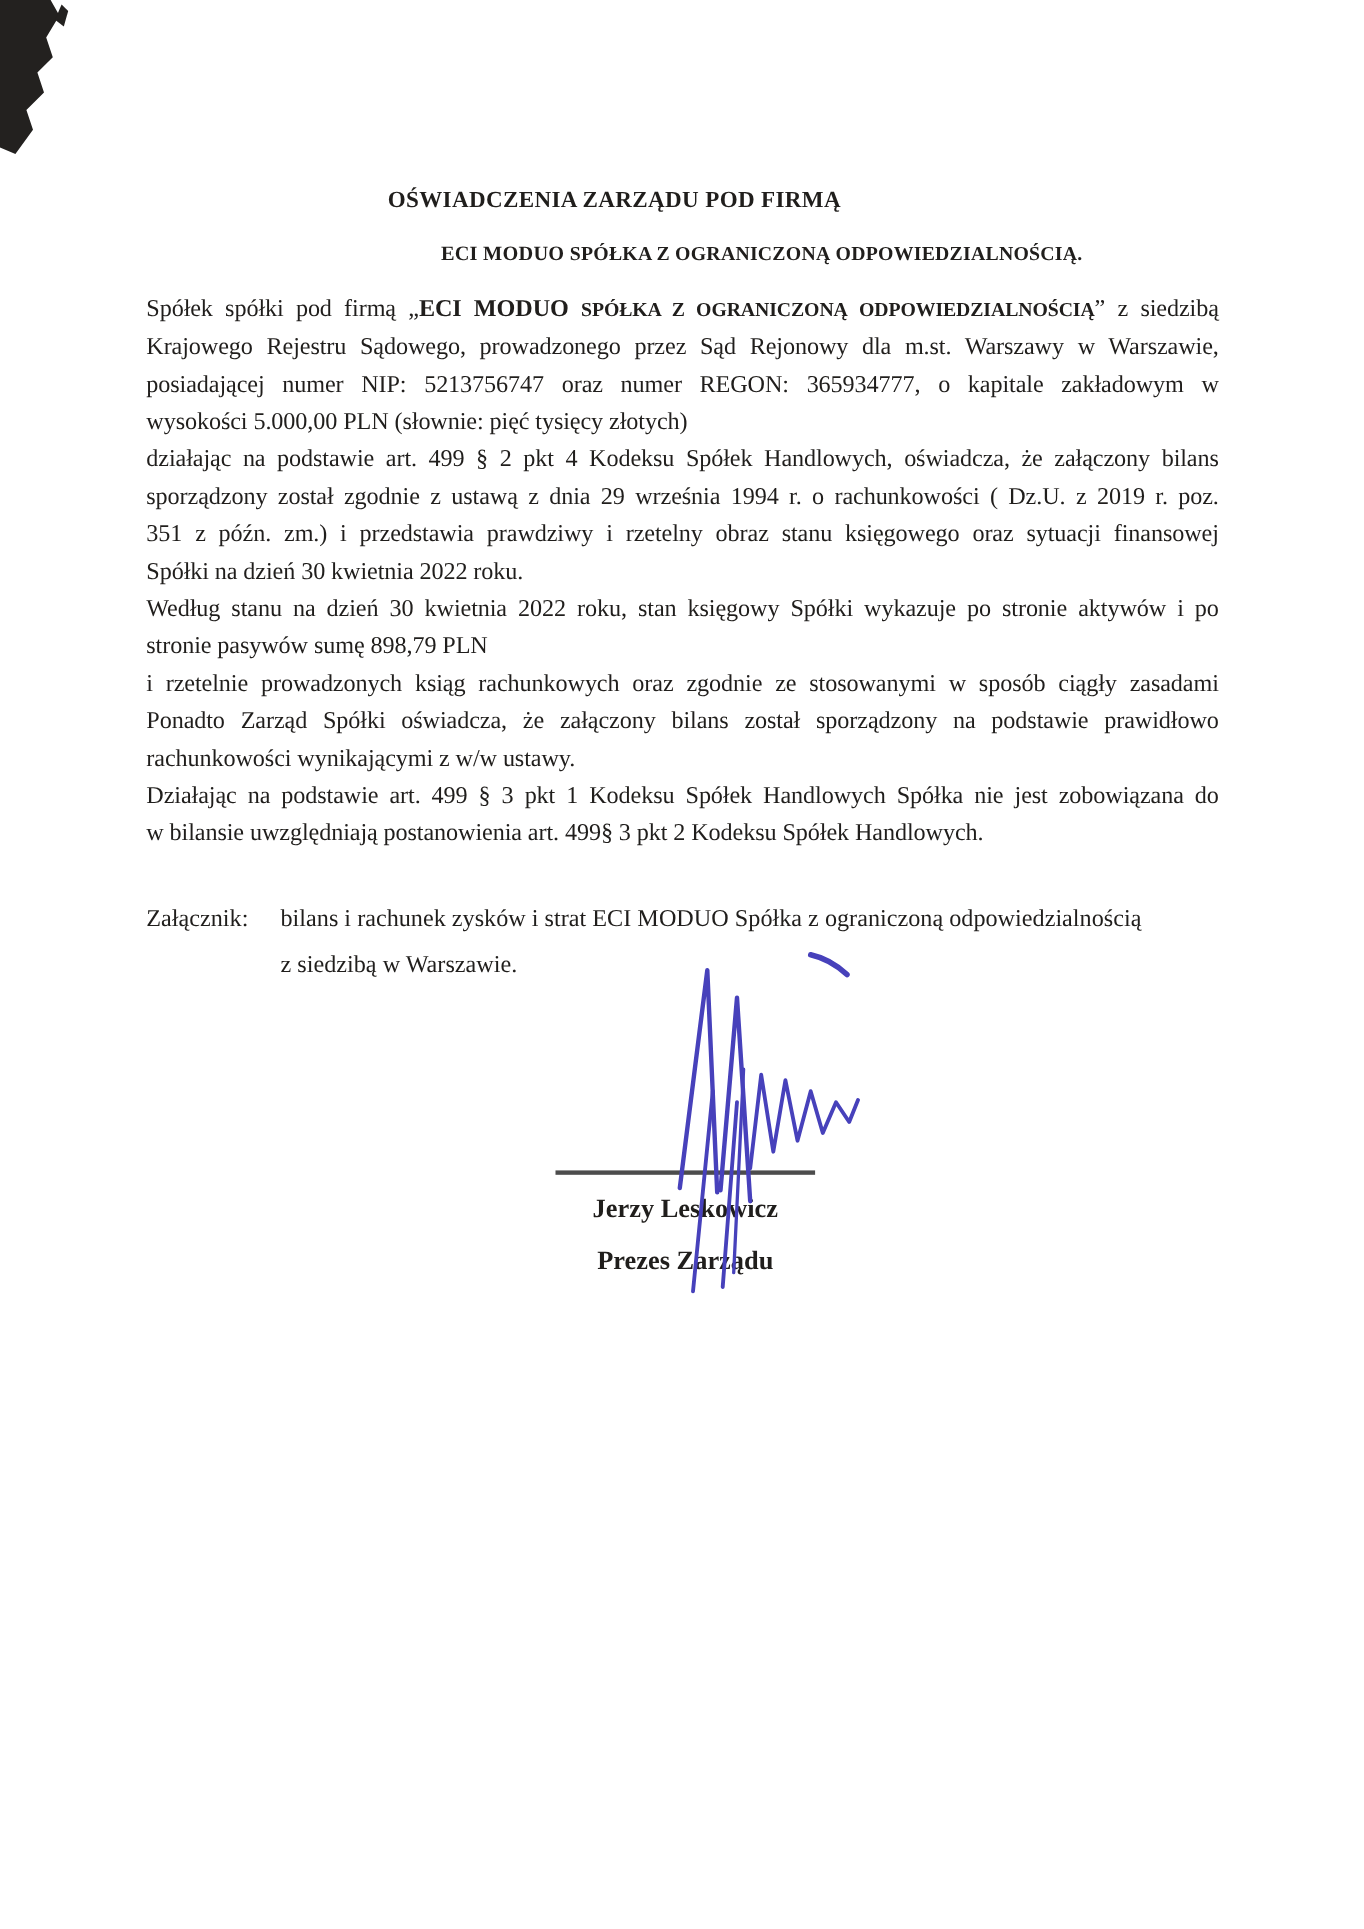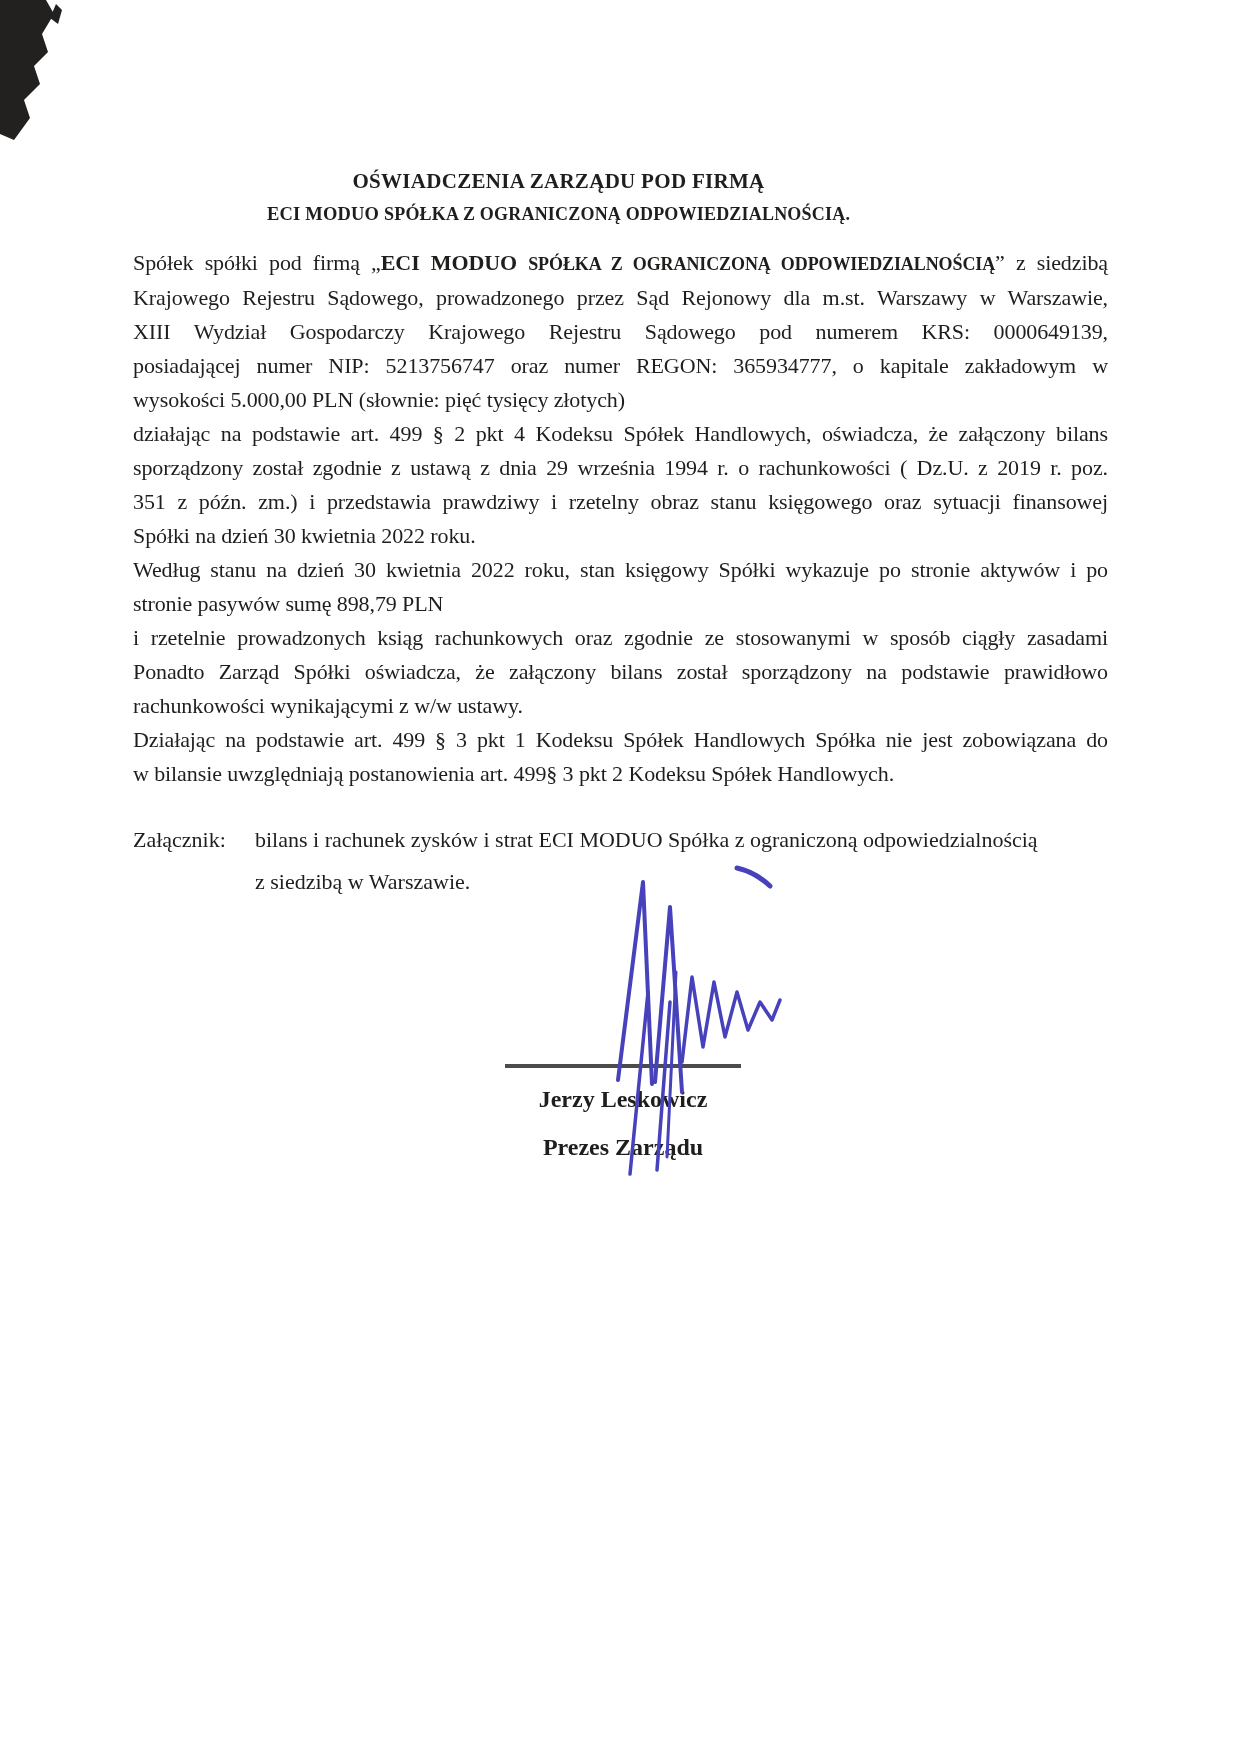--- a/index.html
+++ b/index.html
@@ -6,30 +6,30 @@
   .page {
     position:relative; width:1240px; height:1754px; background:#ffffff;
     font-family:"Liberation Serif", serif; color:#201e1c; overflow:hidden;
   }
   .content { position:absolute; left:133px; top:168px; width:975px; }
   .doc-title {
     text-align:center; padding-right:124px; font-weight:bold;
     font-size:21px; line-height:26px; letter-spacing:.3px;
   }
   .doc-subtitle {
-    text-align:center; padding-right:124px; font-weight:bold;
-    font-size:18.5px; line-height:24px; margin-top:8px; letter-spacing:.2px;
+    text-align:right; padding-right:124px; font-weight:bold;
+    font-size:18.5px; line-height:24px; margin-top:24px; letter-spacing:.2px;
   }
   .paras .para { font-size:22px; line-height:34px; margin-top:0; letter-spacing:-0.1px; }
   .paras .para:first-child { margin-top:20px; }
   .line { white-space:nowrap; }
   .line.j { white-space:normal; text-align:justify; text-align-last:justify; }
   .seg-b { font-weight:bold; }
   .seg-s { font-size:18px; font-weight:bold; }
-  .attachment { display:flex; margin-top:28px; font-size:22px; line-height:42px; }
+  .attachment { display:flex; margin-top:40px; font-size:22px; line-height:42px; }
   .attachment .att-label { width:122px; flex:0 0 122px; }
   .attachment .att-rows { flex:1; }
   .sig-line { position:absolute; left:505px; top:1064px; width:236px; height:4px; background:#4c4c4c; }
   .sig-name { position:absolute; left:473px; top:1086px; width:300px; text-align:center; font-weight:bold; font-size:24px; }
   .sig-role { position:absolute; left:473px; top:1134px; width:300px; text-align:center; font-weight:bold; font-size:24px; }
   .sig-ink  { position:absolute; left:575px; top:852px; pointer-events:none; }
   .scan-artifact { position:absolute; left:0; top:0; }
 </style>
 </head>
 <body>
@@ -41,21 +41,20 @@
     <polygon points="56,4 62,10 58,24 50,18" fill="#23211f"></polygon>
   </svg>
 
   <div class="content">
     <div class="doc-title">OŚWIADCZENIA ZARZĄDU POD FIRMĄ</div>
     <div class="doc-subtitle"><span class="seg-b ">ECI MODUO </span><span class="seg-b seg-s">SPÓŁKA Z OGRANICZONĄ ODPOWIEDZIALNOŚCIĄ.</span></div>
     <div class="paras">
         <div class="para">
           <div class="line j"><span class="">Spółek spółki pod firmą „</span><span class="seg-b ">ECI MODUO </span><span class="seg-b seg-s">SPÓŁKA Z OGRANICZONĄ ODPOWIEDZIALNOŚCIĄ</span><span class="">” z siedzibą</span></div>
           <div class="line j"><span class="">Krajowego Rejestru Sądowego, prowadzonego przez Sąd Rejonowy dla m.st. Warszawy w Warszawie,</span></div>
-          <div class="line j"><span class="">XIII Wydział Gospodarczy Krajowego Rejestru Sądowego pod numerem KRS: 0000649139,</span></div>
           <div class="line j"><span class="">posiadającej numer NIP: 5213756747 oraz numer REGON: 365934777, o kapitale zakładowym w</span></div>
           <div class="line"><span class="">wysokości 5.000,00 PLN (słownie: pięć tysięcy złotych)</span></div>
         </div>
         <div class="para">
           <div class="line j"><span class="">działając na podstawie art. 499 § 2 pkt 4 Kodeksu Spółek Handlowych, oświadcza, że załączony bilans</span></div>
           <div class="line j"><span class="">sporządzony został zgodnie z ustawą z dnia 29 września 1994 r. o rachunkowości ( Dz.U. z 2019 r. poz.</span></div>
           <div class="line j"><span class="">351 z późn. zm.) i przedstawia prawdziwy i rzetelny obraz stanu księgowego oraz sytuacji finansowej</span></div>
           <div class="line"><span class="">Spółki na dzień 30 kwietnia 2022 roku.</span></div>
         </div>
         <div class="para">

